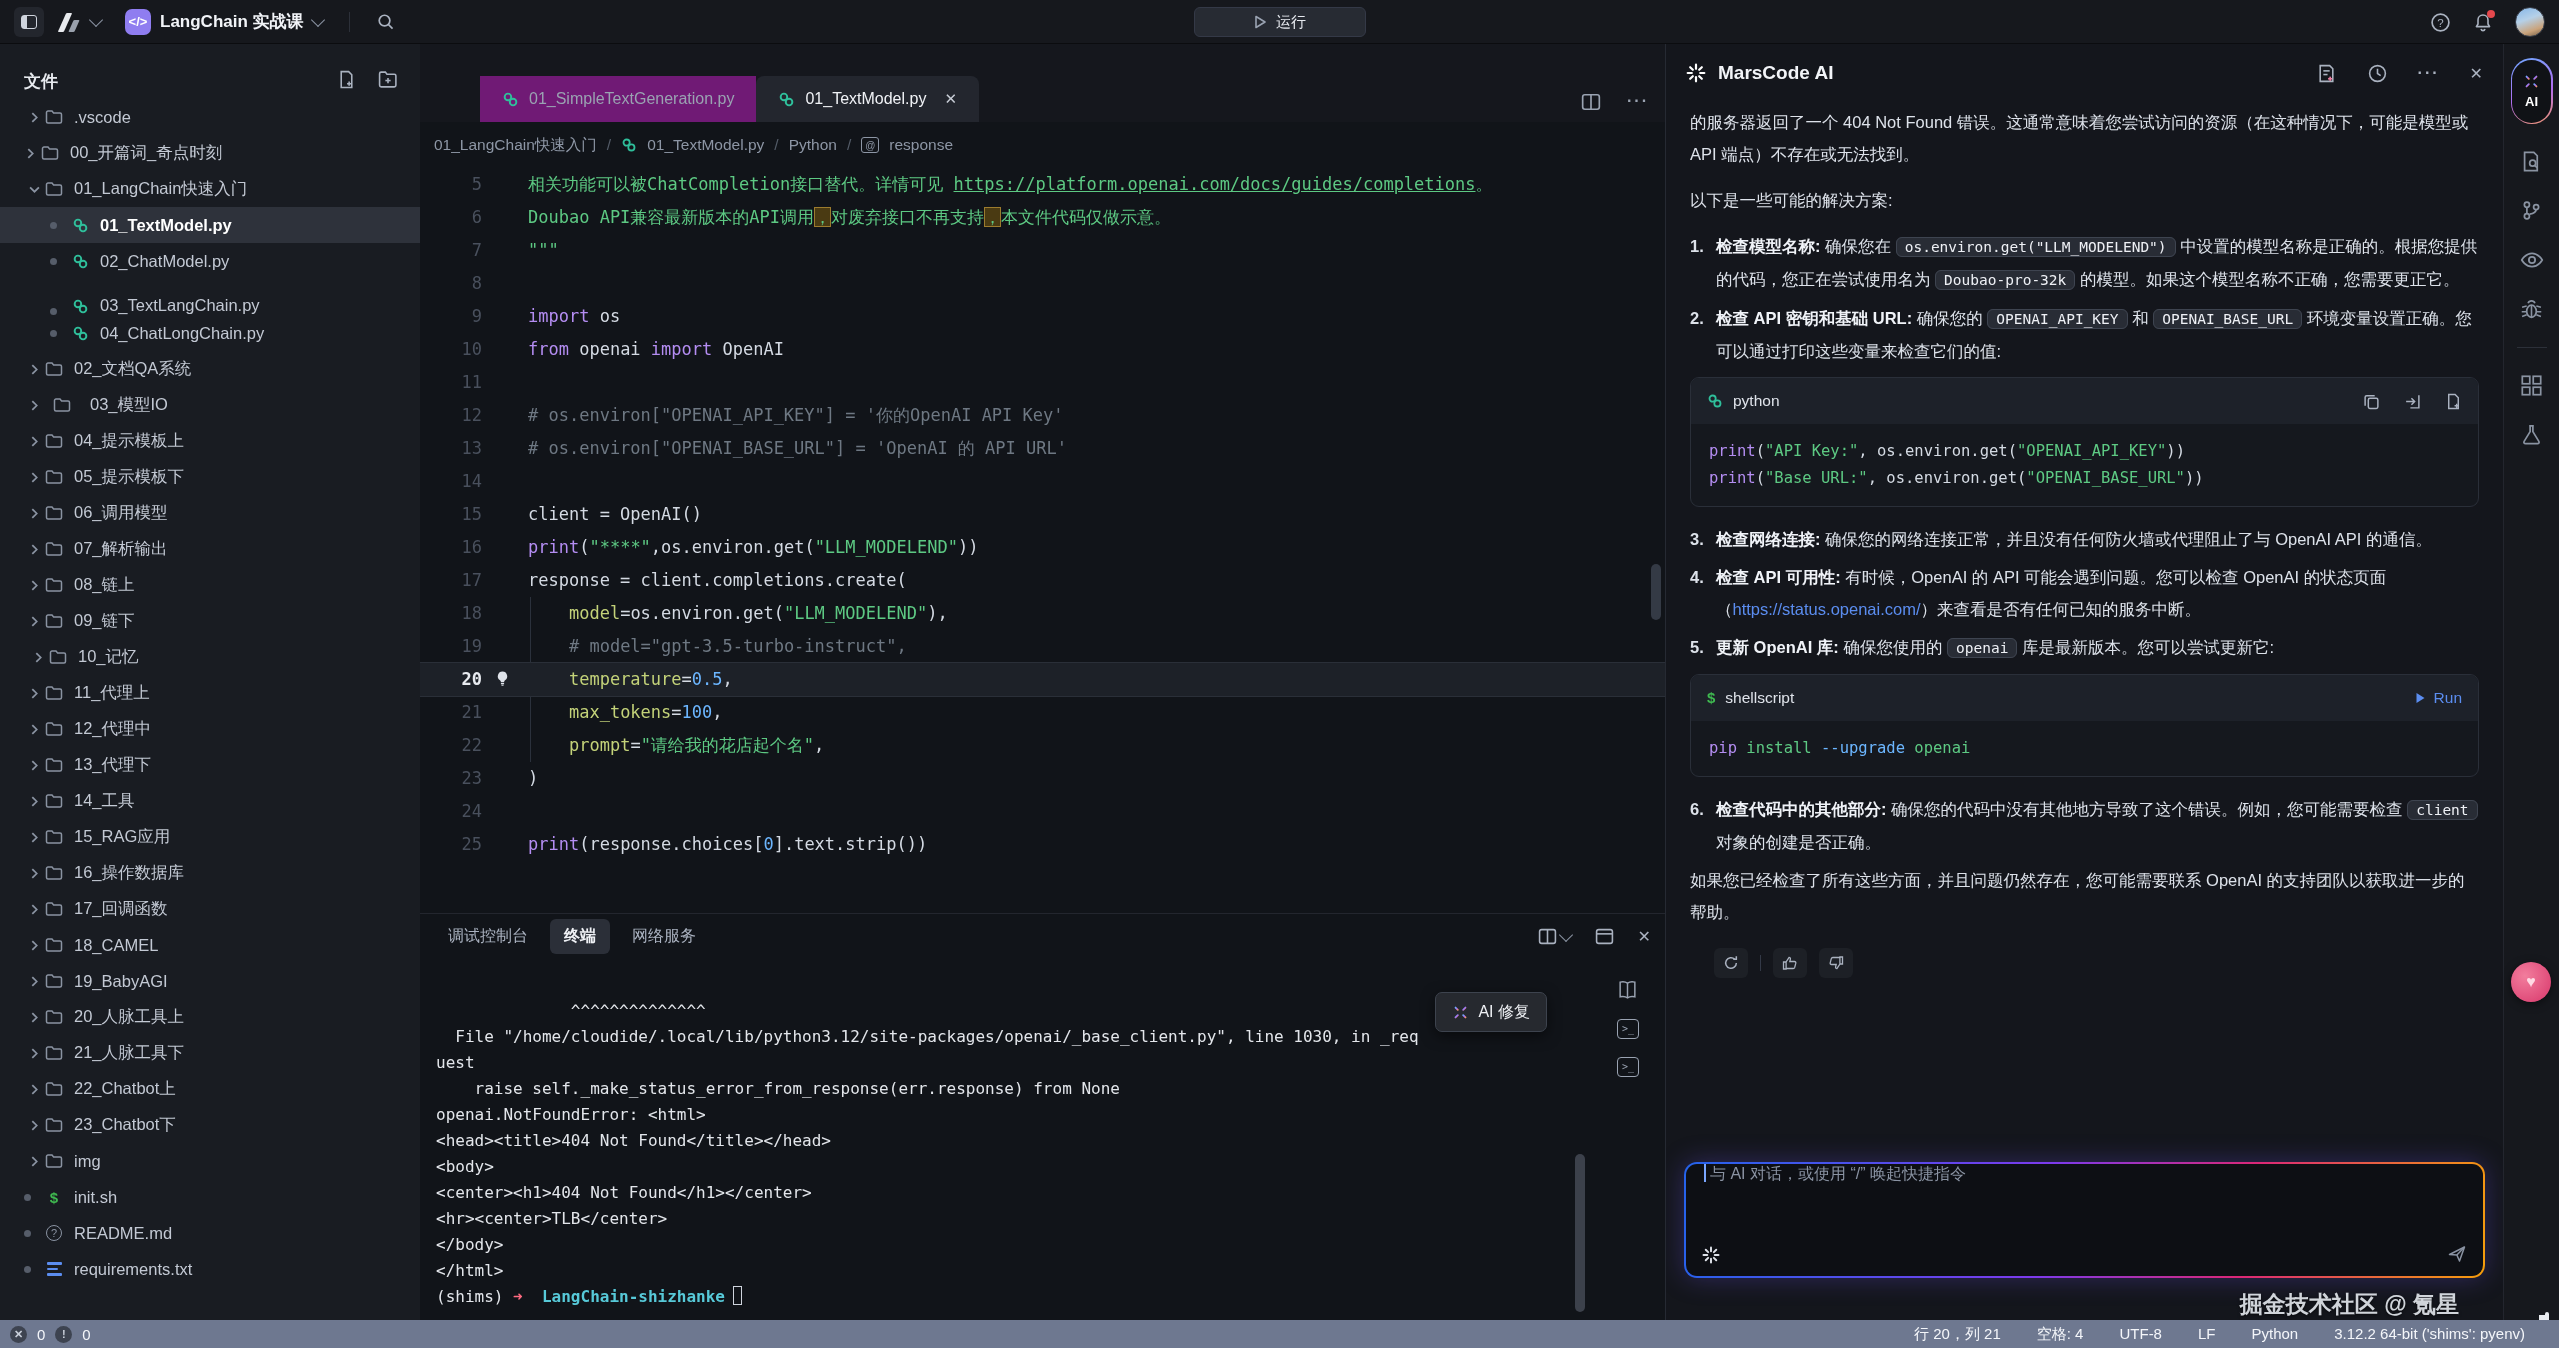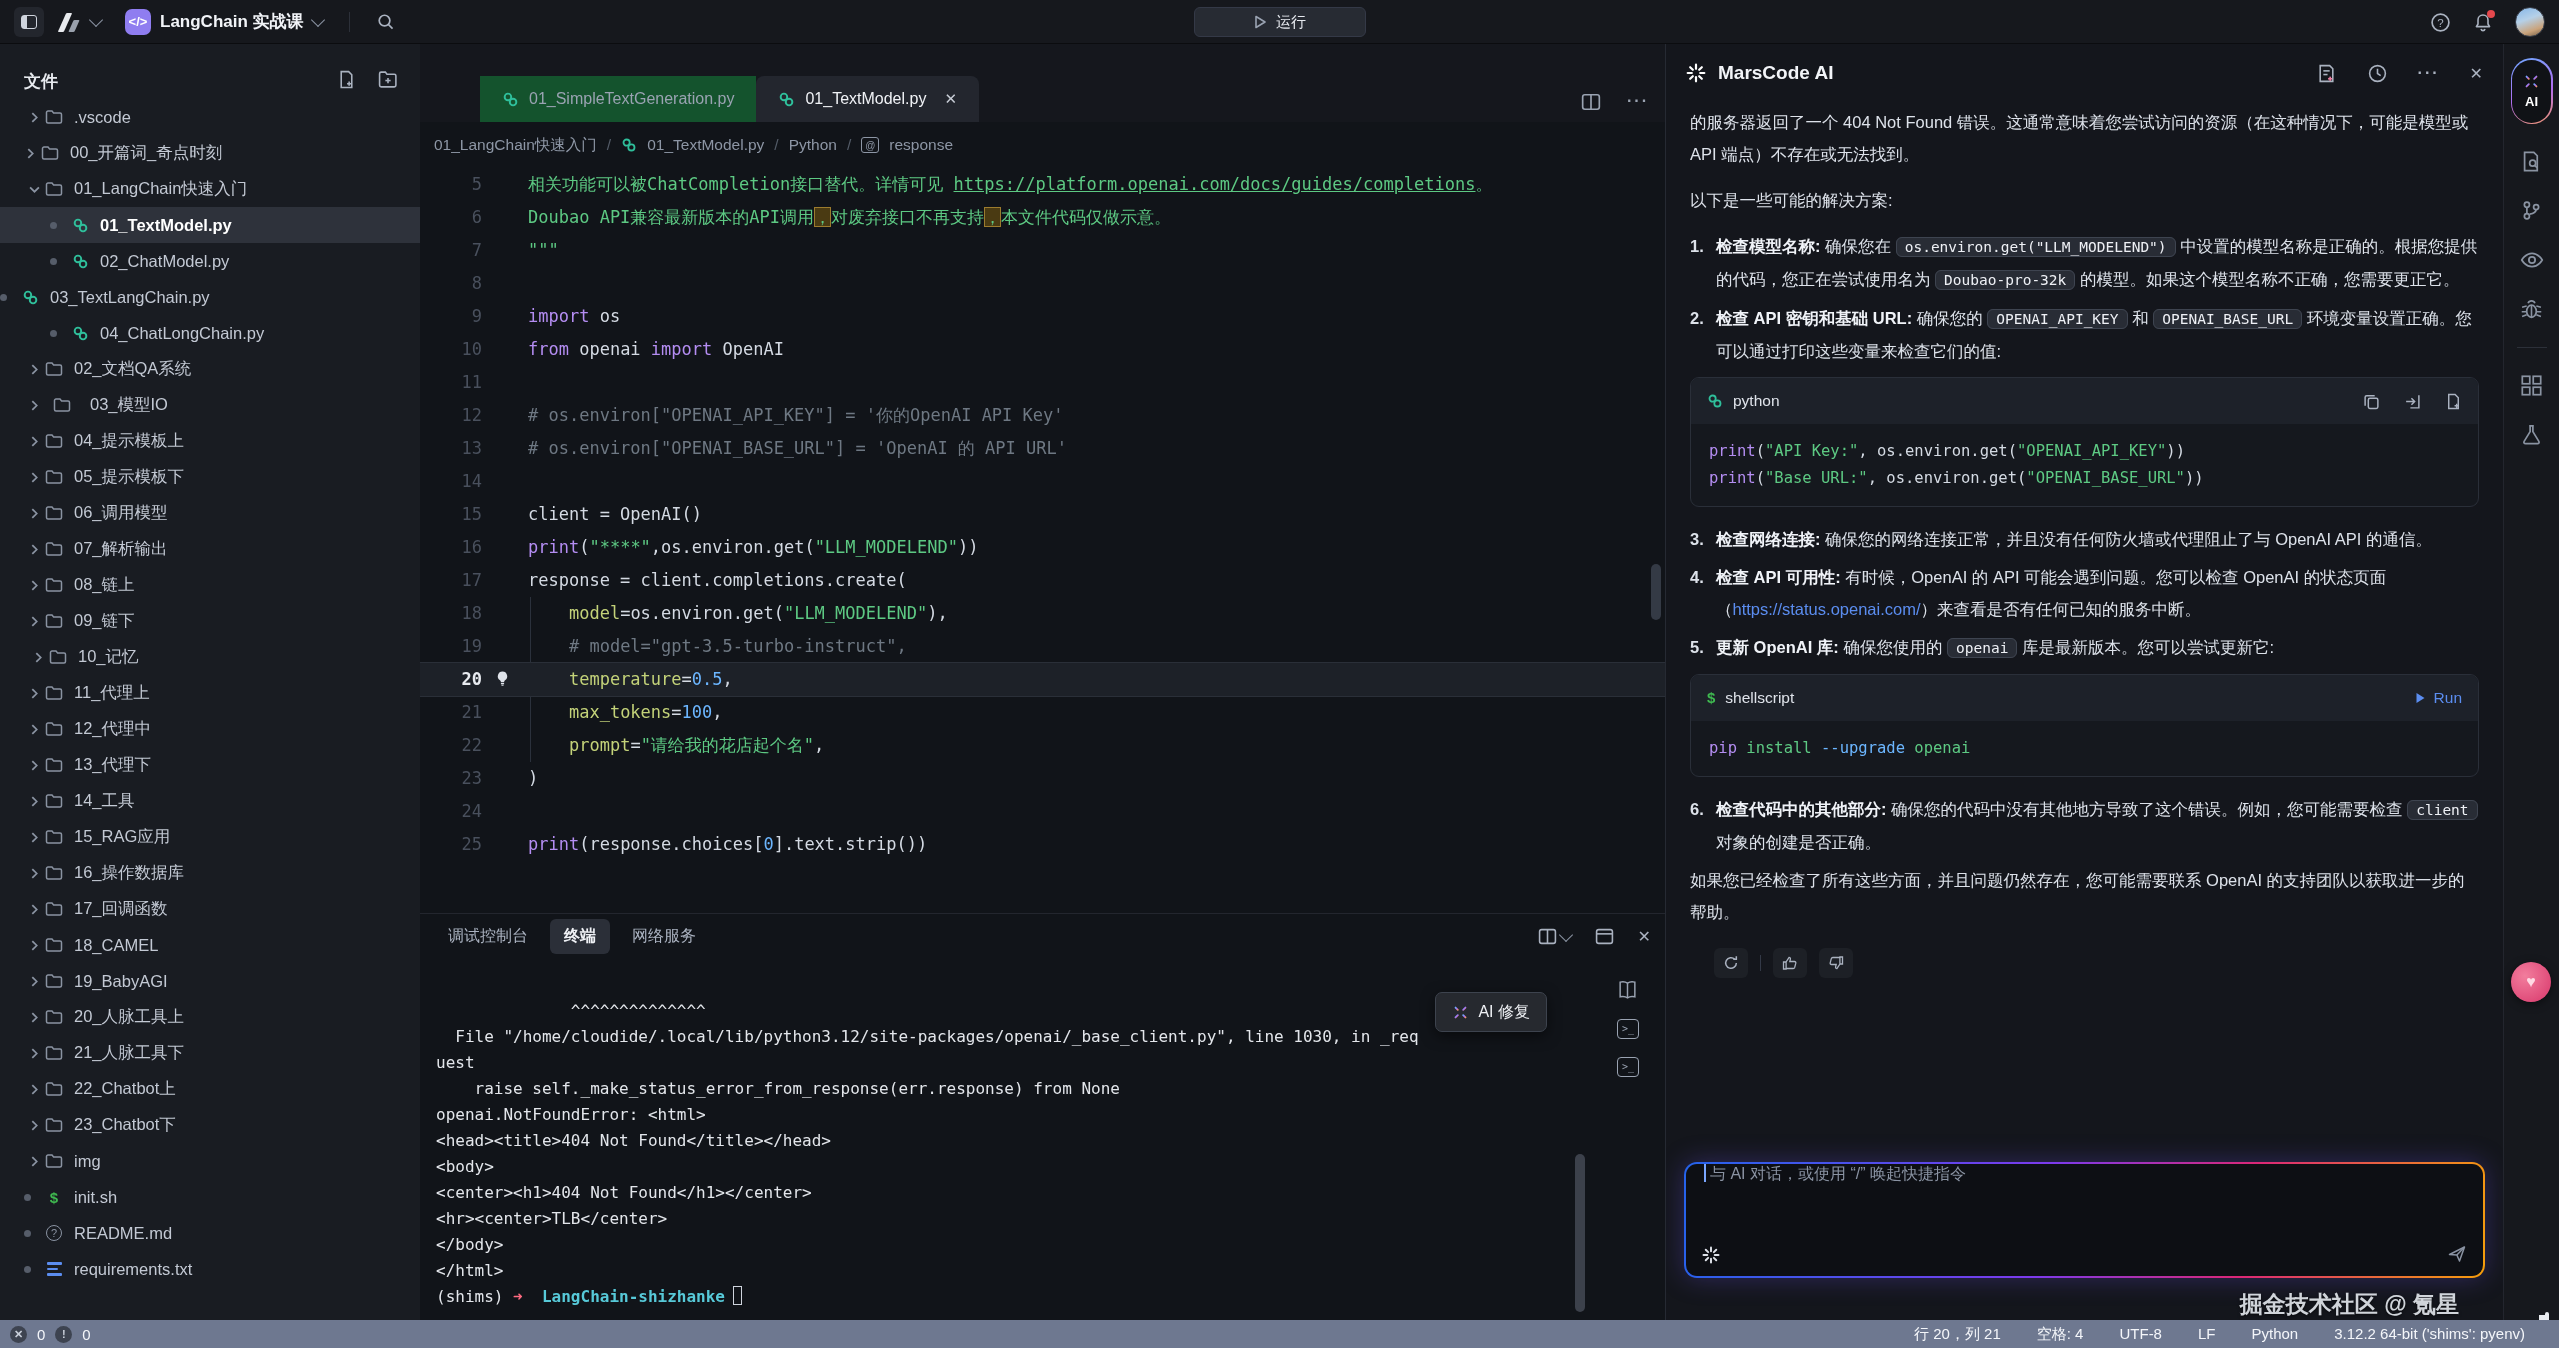--- a/index.html
+++ b/index.html
@@ -38,21 +38,21 @@
   .fr-ico{width:20px;margin-right:10px;display:flex;justify-content:center;flex:none}
   .sh-ic{color:#3fb950;font-weight:bold;font-size:15px}
   .md-ic{width:16px;height:16px;border:1.4px solid #8a93a2;border-radius:50%;color:#8a93a2;font-size:11px;display:flex;align-items:center;justify-content:center}
   .txt-ic{display:flex;flex-direction:column;gap:3px}
   .txt-ic i{display:block;width:15px;height:2.4px;background:#5b8df0;border-radius:1px}
   .txt-ic i:nth-child(2){width:11px}
 
   
   .editor{position:absolute;left:420px;top:44px;width:1245px;height:869px;background:#111419}
   .tabbar{height:78px;background:#15171d;display:flex;align-items:flex-end;position:relative}
-  .tab{height:46px;display:flex;align-items:center;gap:10px;padding:0 22px;font-size:16px;color:#9aa3b2;background:#14532d}
+  .tab{height:46px;display:flex;align-items:center;gap:10px;padding:0 22px;font-size:16px;color:#9aa3b2;background:#701a75}
   .tab:first-child{margin-left:60px}
   .tab.active{background:#23262e;color:#f0f2f6;border-radius:8px 8px 0 0}
   .tab .x{margin-left:8px;color:#c8cdd6;font-size:15px}
   .ed-actions{position:absolute;right:16px;bottom:10px;display:flex;gap:26px;color:#9aa3b2}
   .crumbs{height:46px;display:flex;align-items:center;gap:10px;padding-left:14px;font-size:15.5px;color:#8d96a5;background:#111419}
   .crumb-sep{color:#545c68}
   .var-ic{width:18px;height:16px;border:1.4px solid #8d96a5;border-radius:3px;font-size:10px;display:flex;align-items:center;justify-content:center}
   .code{position:absolute;left:0;top:124px;right:0;bottom:0;font-size:17px;line-height:33px}
   .cl{display:flex;white-space:pre;position:relative}
   .cl .ln{width:62px;text-align:right;color:#49505d;flex:none;font-family:"DejaVu Sans Mono",monospace}
@@ -285,21 +285,21 @@
       </div>
       <div class="file-row" style="padding-left: 50px;">
         <span class="fr-dot"></span>
         <span class="fr-ico">
           <svg width="17" height="17">
             <use href="#pyic"></use>
           </svg>
         </span>
         <span>02_ChatModel.py</span>
       </div>
-      <div class="file-row" style="">
+      <div class="file-row" style="padding-left: 50px; align-items: flex-end;">
         <span class="fr-dot"></span>
         <span class="fr-ico">
           <svg width="17" height="17">
             <use href="#pyic"></use>
           </svg>
         </span>
         <span>03_TextLangChain.py</span>
       </div>
       <div class="file-row" style="padding-left: 50px;">
         <span class="fr-dot"></span>

